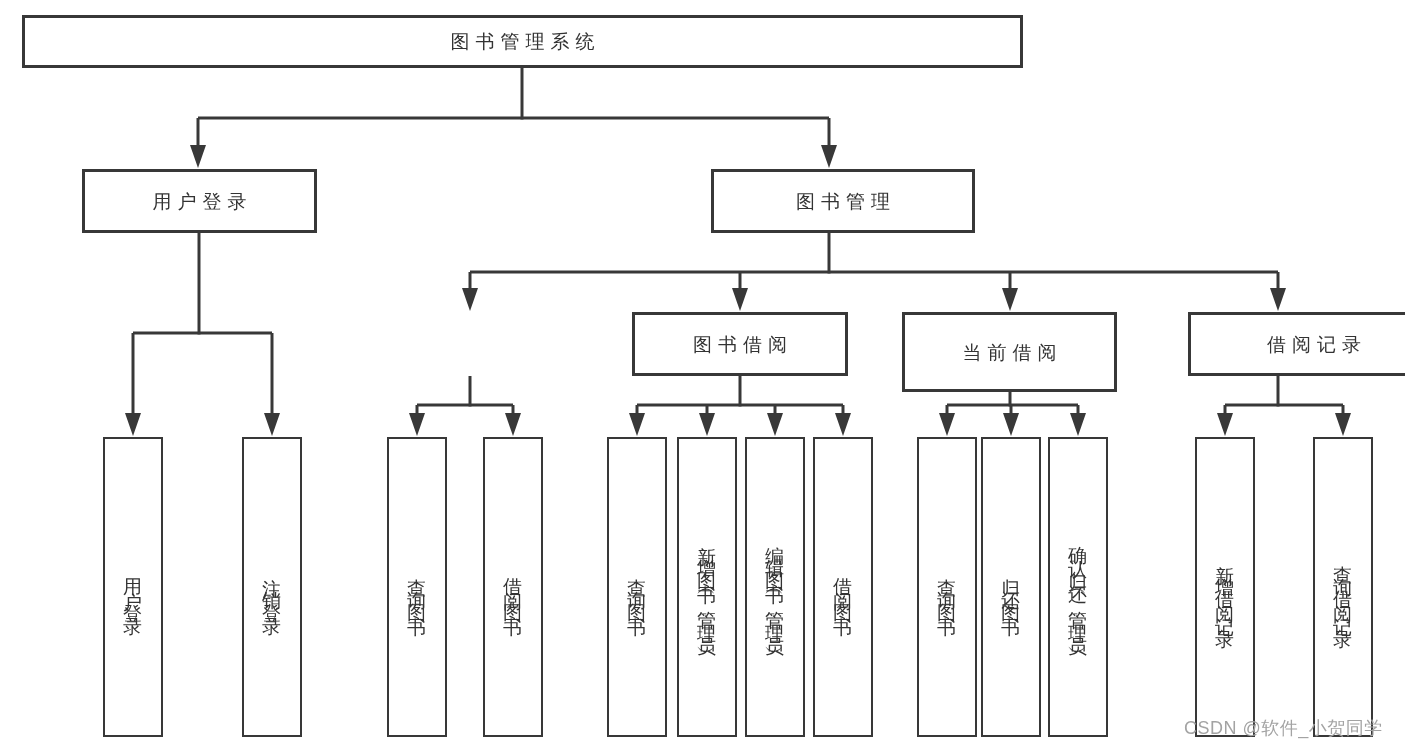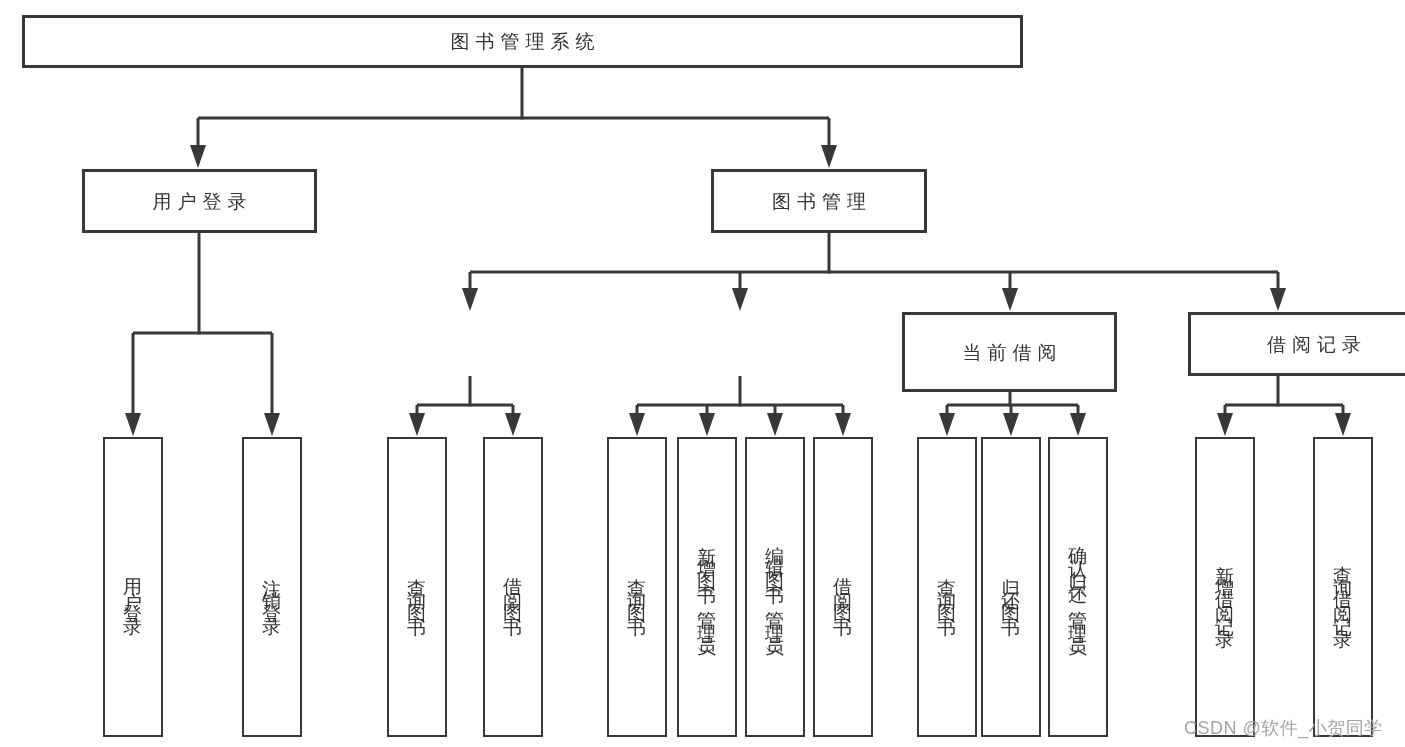--- a/index.html
+++ b/index.html
@@ -97,22 +97,23 @@
       <polygon points="1003,413 1019,413 1011,436"></polygon>
       <polygon points="1070,413 1086,413 1078,436"></polygon>
       <polygon points="1217,413 1233,413 1225,436"></polygon>
       <polygon points="1335,413 1351,413 1343,436"></polygon>
     </g>
   </svg>
 
   <div class="node h" style="left:22px;top:15px;width:1001px;height:53px">图书管理系统</div>
 
   <div class="node h" style="left:82px;top:169px;width:235px;height:64px">用户登录</div>
-  <div class="node h" style="left:711px;top:169px;width:216px;height:64px">图书管理</div>
+  <div class="node h" style="left:711px;top:169px;width:264px;height:64px">图书管理</div>
 
+  <div class="node h" style="left:632px;top:312px;width:216px;height:64px">图书借阅</div>
   <div class="node h" style="left:902px;top:312px;width:215px;height:80px">当前借阅</div>
   <div class="node h" style="left:1188px;top:312px;width:252px;height:64px">借阅记录</div>
 
   <div class="node v" style="left:103px;top:437px;width:60px;height:300px">用户登录</div>
   <div class="node v" style="left:242px;top:437px;width:60px;height:300px">注销登录</div>
 
   <div class="node v" style="left:387px;top:437px;width:60px;height:300px">查询图书</div>
   <div class="node v" style="left:483px;top:437px;width:60px;height:300px">借阅图书</div>
 
   <div class="node v" style="left:607px;top:437px;width:60px;height:300px">查询图书</div>

